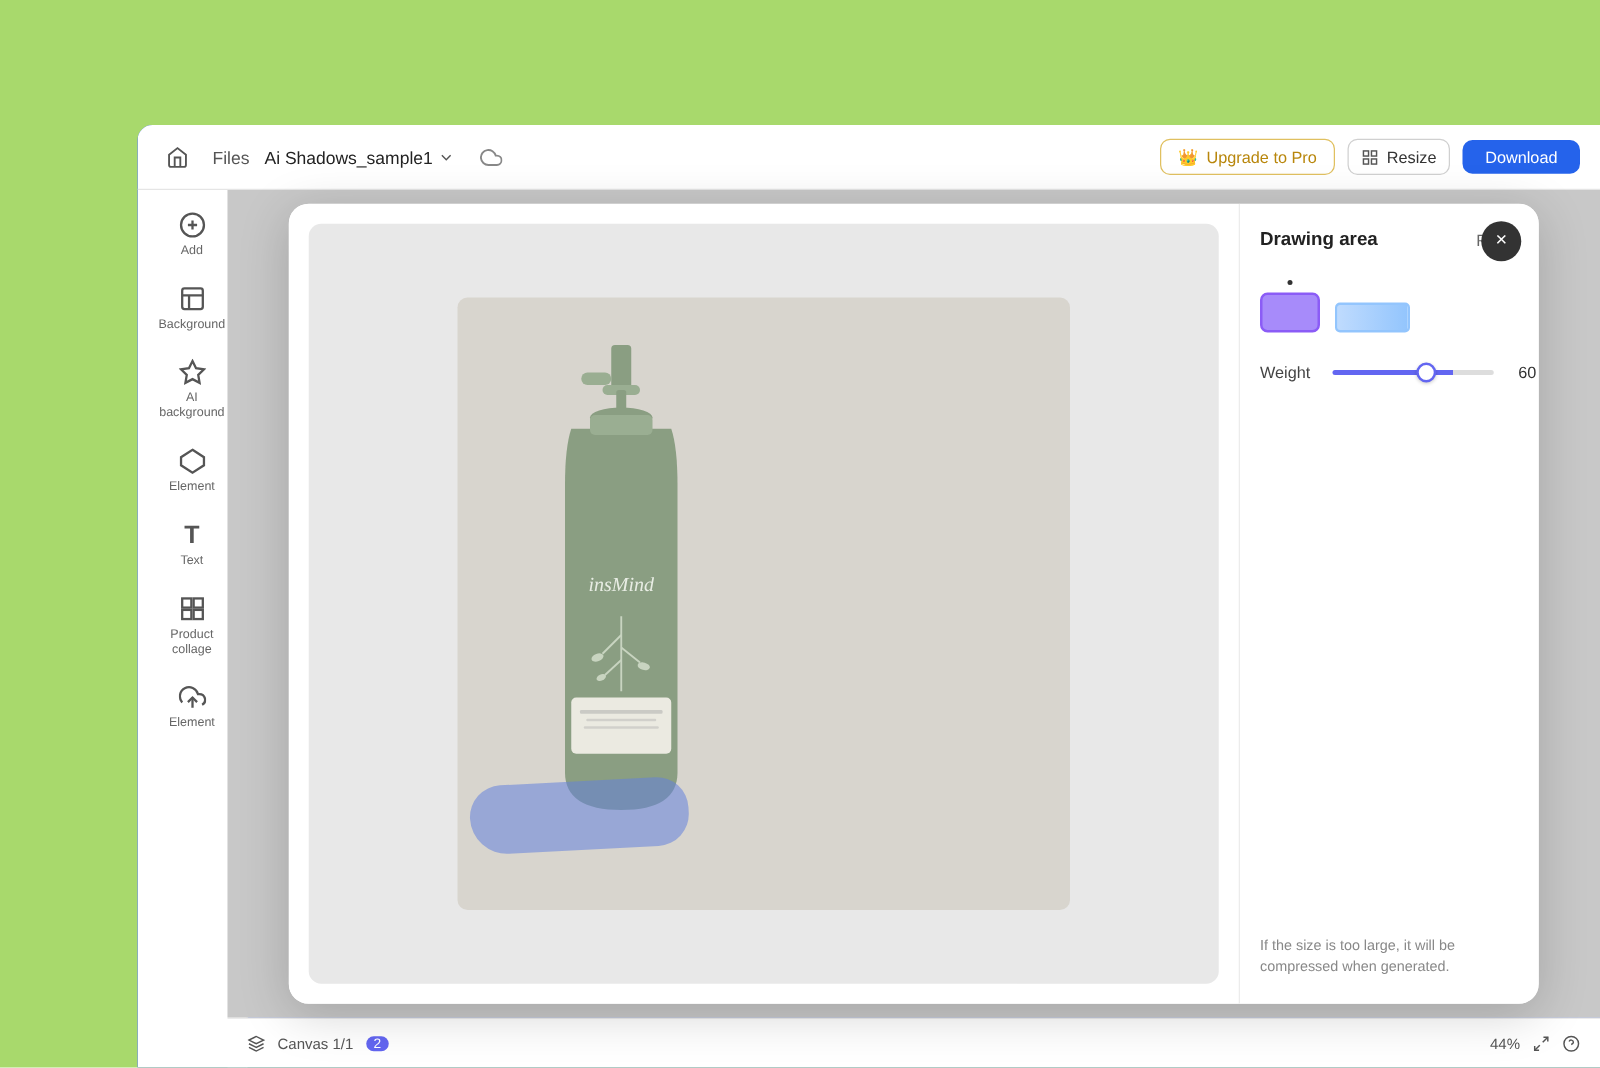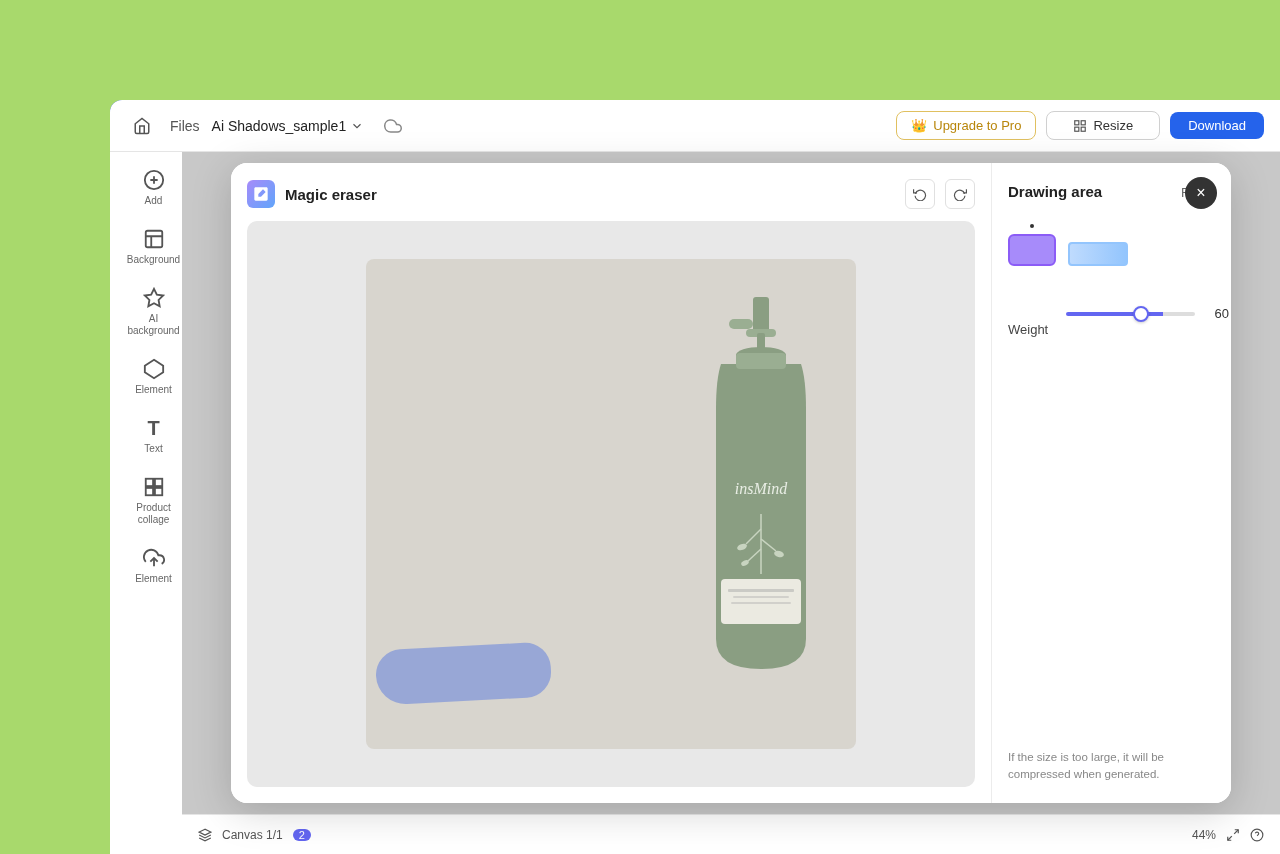--- a/index.html
+++ b/index.html
@@ -66,21 +66,21 @@
       font-size: 13px;
       color: #b8860b;
       cursor: pointer;
       display: flex; align-items: center; gap: 6px;
       font-weight: 500;
     }
     .btn-resize {
       background: #fff;
       border: 1.5px solid #d0d0d0;
       border-radius: 8px;
-      padding: 6px 26px;
+      padding: 6px 10px;
       font-size: 13px;
       color: #333;
       cursor: pointer;
       display: flex; align-items: center; gap: 6px;
     }
     .btn-download {
       background: #2563eb;
       border: none;
       border-radius: 8px;
       padding: 6px 18px;
@@ -239,21 +239,21 @@
 
     
     .bottle-scene {
       width: 490px;
       height: 490px;
       background: #d8d5ce;
       border-radius: 8px;
       position: relative;
       display: flex;
       align-items: center;
-      justify-content: flex-end;
+      justify-content: flex-start;
       padding-left: 36px;
     }
 
     
     .brush-stroke {
       position: absolute;
       bottom: 48px;
       left: 10px;
       width: 175px;
       height: 55px;
@@ -350,21 +350,20 @@
     
     .weight-row {
       display: flex;
       align-items: center;
       gap: 10px;
     }
     .weight-label {
       font-size: 13px;
       color: #444;
       min-width: 48px;
-      margin-top: 32px;
     }
     .weight-slider {
       flex: 1;
       -webkit-appearance: none;
       height: 4px;
       background: linear-gradient(to right, #6366f1 0%, #6366f1 75%, #ddd 75%);
       border-radius: 2px;
       outline: none;
       cursor: pointer;
     }
@@ -563,41 +562,20 @@
 
   <div class="modal-overlay">
     <div class="modal">
 
       <button class="modal-close">
         <span>×</span>
       </button>
 
       <div class="modal-canvas">
 
-        <div class="modal-toolbar">
-          <div class="modal-title-icon">
-            <svg width="16" height="16" viewBox="0 0 24 24" fill="#fff">
-                <path d="M20 2H4c-1.1 0-2 .9-2 2v16c0 1.1.9 2 2 2h16c1.1 0 2-.9 2-2V4c0-1.1-.9-2-2-2zm-8 14H8v-4l7-7 4 4-7 7z"></path>
-              </svg>
-          </div>
-          <span class="modal-title-text">Magic eraser</span>
-          <div style="flex:1"></div>
-          <button class="modal-undo">
-            <svg width="14" height="14" viewBox="0 0 24 24" fill="none" stroke="#555" stroke-width="2">
-                <polyline points="1,4 1,10 7,10"></polyline>
-                <path d="M3.51 15a9 9 0 1 0 .49-3.5"></path>
-              </svg>
-          </button>
-          <button class="modal-redo">
-            <svg width="14" height="14" viewBox="0 0 24 24" fill="none" stroke="#555" stroke-width="2">
-                <polyline points="23,4 23,10 17,10"></polyline>
-                <path d="M20.49 15a9 9 0 1 1-.49-3.5"></path>
-              </svg>
-          </button>
-        </div>
 
         <div class="modal-image-container">
           <div class="bottle-scene">
 
             <svg width="190" height="430" viewBox="0 0 190 430">
 
               <rect x="87" y="8" width="16" height="35" rx="3" fill="#8a9e82"></rect>
               <rect x="80" y="40" width="30" height="8" rx="4" fill="#9aae92"></rect>
 
               <rect x="63" y="30" width="24" height="10" rx="5" fill="#9aae92"></rect>

